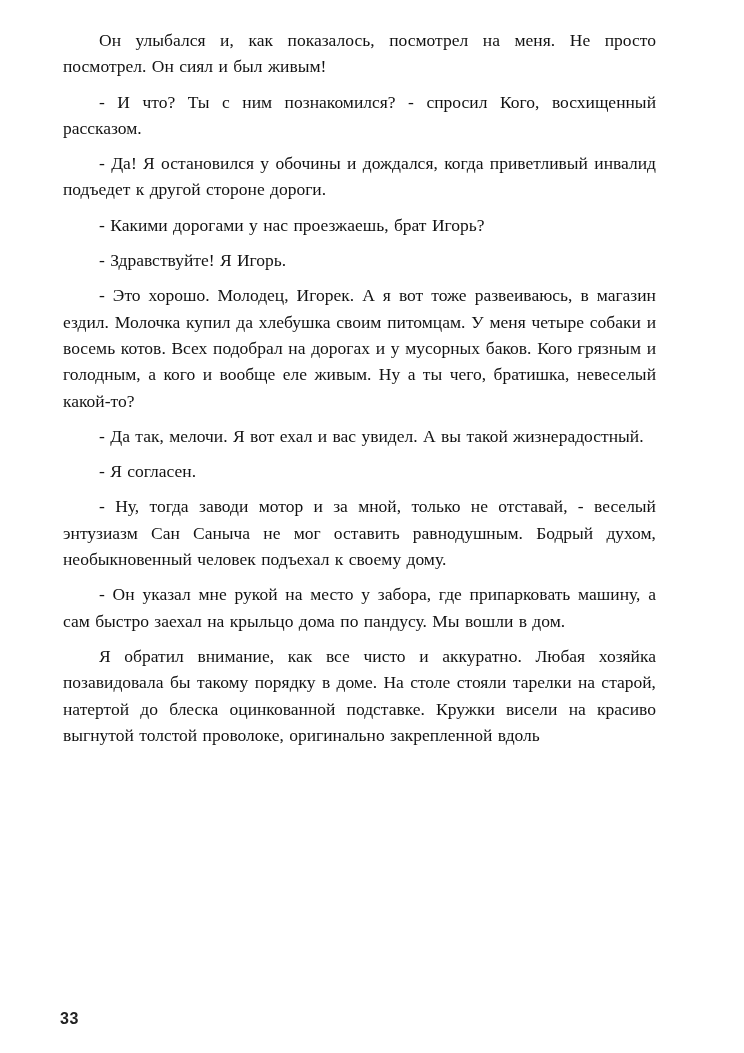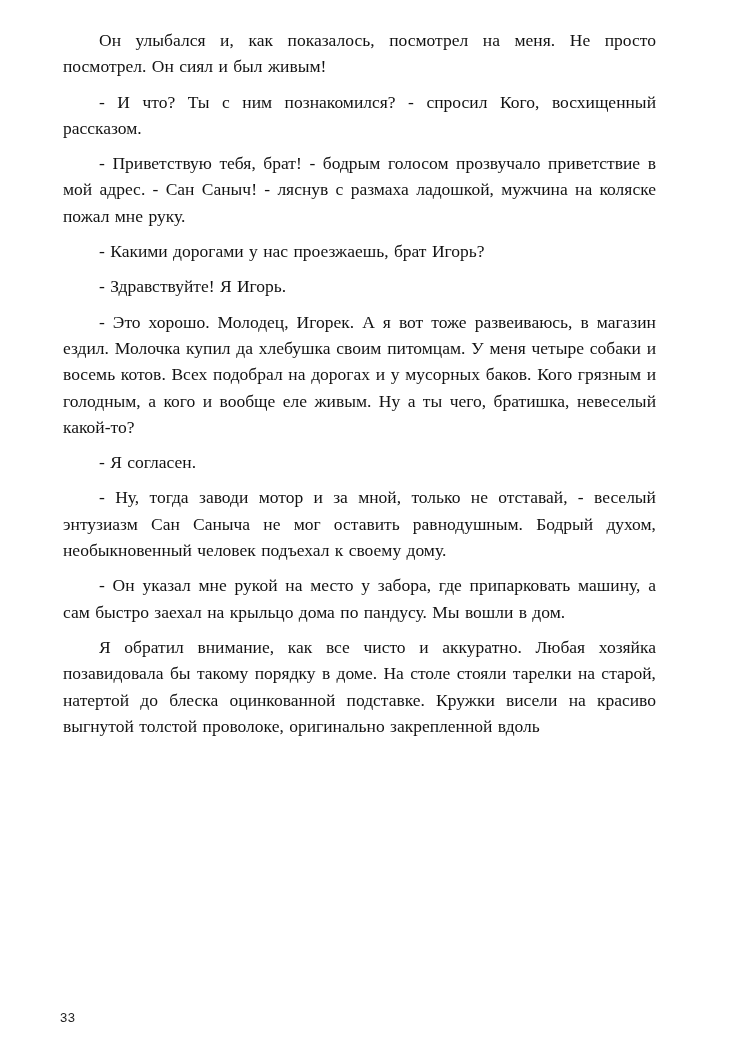--- a/index.html
+++ b/index.html
@@ -26,36 +26,37 @@
     text-align-last: left;
     text-indent: 36px;
     margin: 0 0 9px 0;
     word-spacing: 1px;
   }
   .page-number {
     position: absolute;
     left: 60px;
     top: 1010px;
     font-family: "Liberation Sans", "DejaVu Sans", sans-serif;
-    font-size: 13px;
-    font-weight: 400;
+    font-size: 16px;
+    font-weight: 700;
     color: #222222;
     letter-spacing: 0.5px;
   }
 </style>
 </head>
 <body>
 
 <div class="page">
   <div class="text-block">
       <p>Он улыбался и, как показалось, посмотрел на меня. Не просто посмотрел. Он сиял и был живым!</p>
       <p>- И что? Ты с ним познакомился? - спросил Кого, восхищенный рассказом.</p>
-      <p>- Приветствую тебя, брат! - бодрым голосом прозвучало приветствие в мой адрес. - Сан Саныч! - ляснув с размаха ладошкой, мужчина на коляске пожал мне руку.</p>
+      <p>- Да! Я остановился у обочины и дождался, когда приветливый инвалид подъедет к другой стороне дороги.</p>
       <p>- Какими дорогами у нас проезжаешь, брат Игорь?</p>
       <p>- Здравствуйте! Я Игорь.</p>
       <p>- Это хорошо. Молодец, Игорек. А я вот тоже развеиваюсь, в магазин ездил. Молочка купил да хлебушка своим питомцам. У меня четыре собаки и восемь котов. Всех подобрал на дорогах и у мусорных баков. Кого грязным и голодным, а кого и вообще еле живым. Ну а ты чего, братишка, невеселый какой-то?</p>
+      <p>- Да так, мелочи. Я вот ехал и вас увидел. А вы такой жизнерадостный.</p>
       <p>- Я согласен.</p>
       <p>- Ну, тогда заводи мотор и за мной, только не отставай, - веселый энтузиазм Сан Саныча не мог оставить равнодушным. Бодрый духом, необыкновенный человек подъехал к своему дому.</p>
       <p>- Он указал мне рукой на место у забора, где припарковать машину, а сам быстро заехал на крыльцо дома по пандусу. Мы вошли в дом.</p>
       <p>Я обратил внимание, как все чисто и аккуратно. Любая хозяйка позавидовала бы такому порядку в доме. На столе стояли тарелки на старой, натертой до блеска оцинкованной подставке. Кружки висели на красиво выгнутой толстой проволоке, оригинально закрепленной вдоль</p>
     </div>
   <div class="page-number">33</div>
 </div>
 
 </body></html>

